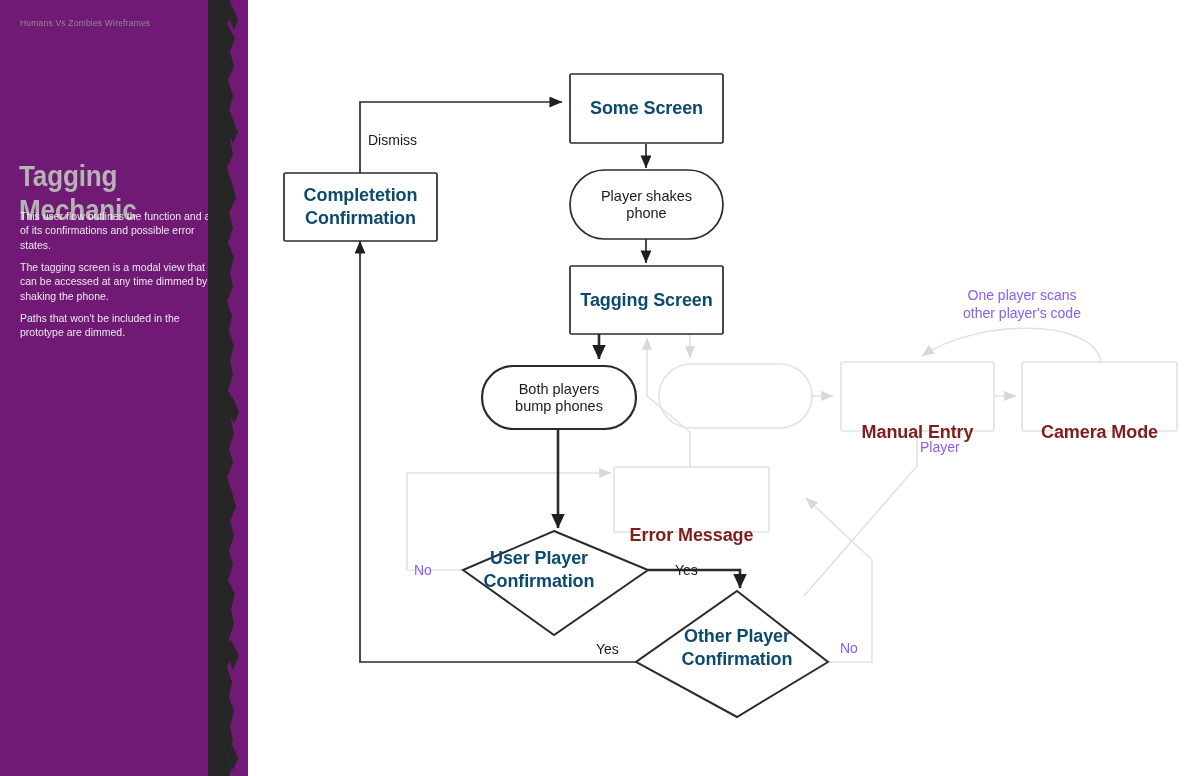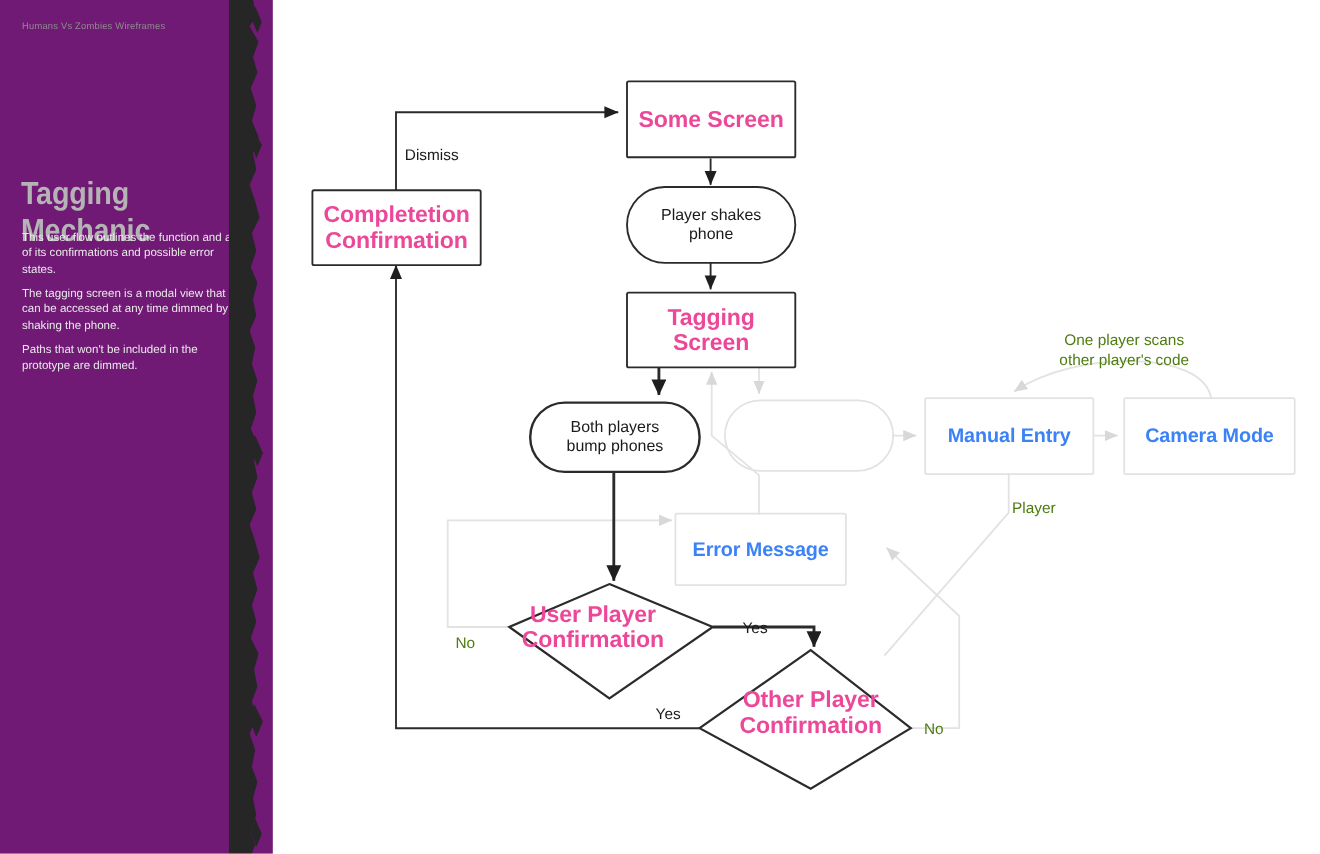--- a/index.html
+++ b/index.html
@@ -99,58 +99,59 @@
     display: flex;
     align-items: center;
     justify-content: center;
     text-align: center;
     pointer-events: none;
     white-space: pre-line;
   }
   .lbl-strong {
     font-family: "Liberation Sans Narrow", "Liberation Sans", sans-serif;
     font-weight: 700;
-    font-size: 21px;
+    font-size: 18px;
     line-height: 23px;
-    color: #ec4899;
+    color: #0c4a6e;
     letter-spacing: -0.1px;
   }
   .lbl-plain {
     font-family: "Liberation Sans", sans-serif;
     font-weight: 400;
     font-size: 14.5px;
     line-height: 17px;
     color: #1a1a1a;
   }
   .lbl-dim-strong {
     font-family: "Liberation Sans Narrow", "Liberation Sans", sans-serif;
     font-weight: 700;
     font-size: 18px;
     line-height: 23px;
-    color: #3b82f6;
+    color: #7f1d1d;
     letter-spacing: -0.1px;
+    margin-top: 36px;
   }
   .lbl-dim-plain {
     font-family: "Liberation Sans", sans-serif;
     font-weight: 400;
     font-size: 14.5px;
     line-height: 17px;
     color: #d2d2d2;
   }
 
   
   .edge-label {
     position: absolute;
     pointer-events: none;
     font-family: "Liberation Sans", sans-serif;
     font-size: 14px;
     color: #1a1a1a;
     white-space: pre-line;
   }
-  .edge-label.dim { color: #4d7c0f; margin-top: 14px; }
+  .edge-label.dim { color: #8b5cf6; }
   .edge-label.center { text-align: center; }
 </style>
 </head>
 <body>
 
 <div id="page">
 
   <aside id="sidebar">
 
     <div class="sidebar-kicker">Humans Vs Zombies

